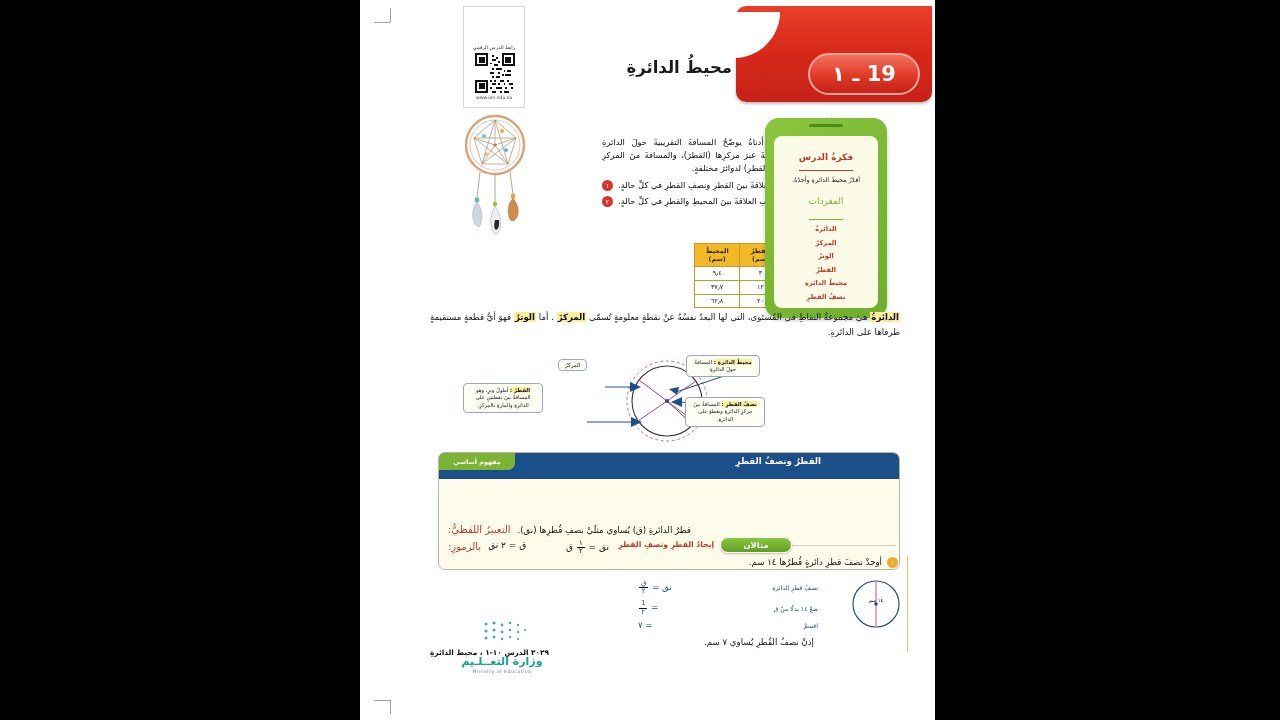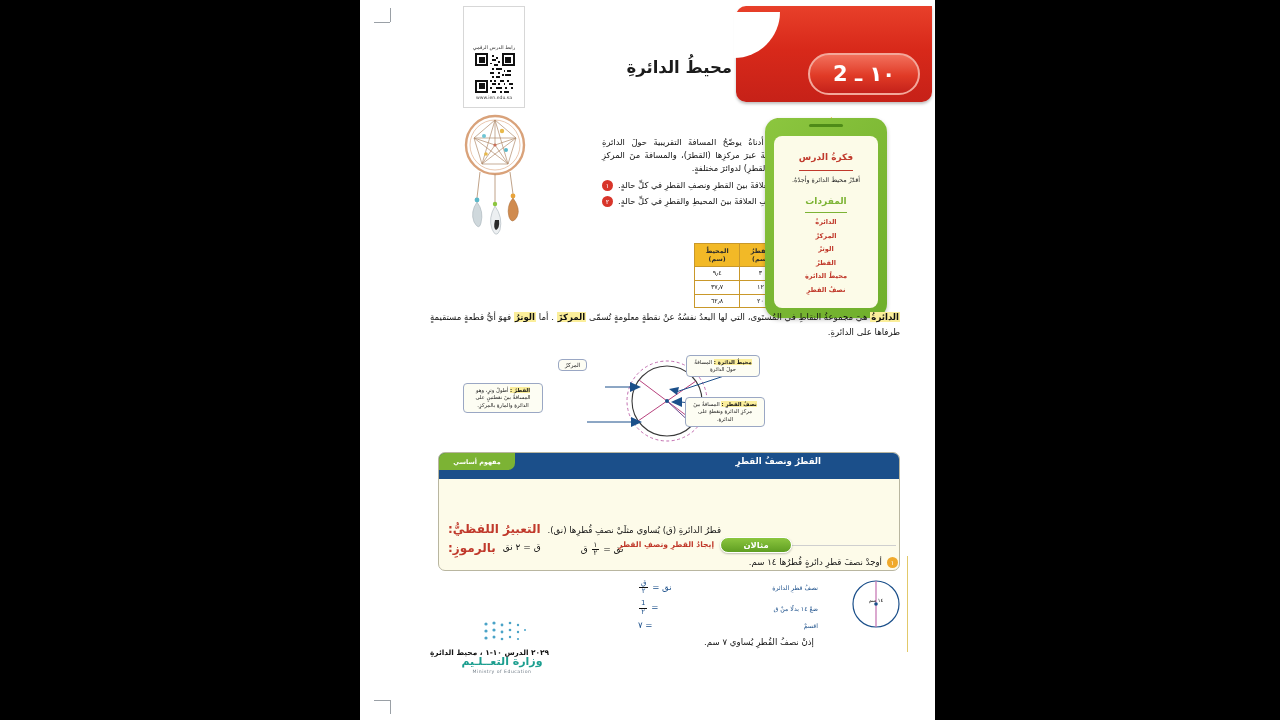--- a/index.html
+++ b/index.html
@@ -92,22 +92,22 @@
     border-radius: 14px; box-shadow: 0 2px 4px rgba(0,0,0,.22);
     padding: 12px 9px 9px;
   }
   .vocab-tab { position: absolute; left: 50%; transform: translateX(-50%);
     top: 6px; width: 34px; height: 3px; background: #4e8b18; border-radius: 2px; }
   .vocab-inner { margin-top: 6px; height: 172px; background: #fcfbe8;
     border-radius: 8px; padding: 9px 7px; text-align: center; }
   .v-h1 { font-size: 9px; font-weight: bold; color: #c0392b;
     border-bottom: 1.2px solid #c0392b; display: inline-block; padding-bottom: 8px; }
   .v-sub { font-size: 6.4px; color: #222; margin-top: 5px; line-height: 1.4; }
-  .v-h2 { font-size: 9px; font-weight: bold; color: #7cb334; margin-top: 11px;
-    border-bottom: 1.2px solid #7cb334; display: inline-block; padding-bottom: 6px; }
+  .v-h2 { font-size: 9px; font-weight: normal; color: #7cb334; margin-top: 11px;
+    border-bottom: 1.2px solid #7cb334; display: inline-block; padding-bottom: 13px; }
   .v-item { font-size: 6.6px; color: #c0392b; font-weight: bold; margin-top: 5.5px; }
 
   
   .defs { position: absolute; right: 10px; top: 310px; width: 470px;
     font-size: 8.6px; line-height: 1.7; color: #111; text-align: justify; }
   .hl { background: #fbee9a; font-weight: bold; padding: 0 1px; }
 
   
   .diagram { position: absolute; right: 20px; top: 355px; width: 445px; height: 92px; }
   .callout { position: absolute; background: #fdfdf3; border: 1px solid #9aa7c4;
@@ -123,21 +123,21 @@
   .kc-bar { height: 26px; background: #1b4f8a; position: relative; }
   .kc-bar .t { position: absolute; right: 78px; top: 2.5px; color: #fff;
     font-size: 8.6px; font-weight: bold; }
   .kc-tag { position: absolute; left: 0; top: 0; height: 17px; width: 76px;
     background: #7cb334; color: #fff; font-size: 6.4px; font-weight: bold;
     display: flex; align-items: center; justify-content: center;
     border-radius: 0 0 7px 0; }
   .kc-body { padding: 6px 9px 8px; }
   .kc-row { display: flex; flex-direction: row-reverse; align-items: baseline;
     gap: 7px; margin-bottom: 5px; }
-  .kc-lab { flex: 0 0 auto; font-size: 12px; color: #c0392b; font-weight: bold; }
+  .kc-lab { flex: 0 0 auto; font-size: 10px; color: #c0392b; font-weight: normal; }
   .kc-txt { font-size: 8.6px; color: #111; margin-top: 40px; }
   .kc-formulas { display: flex; flex-direction: row-reverse; gap: 40px;
     font-size: 9px; color: #111; padding-right: 60px; }
   .frac { display: inline-flex; flex-direction: column; vertical-align: middle;
     text-align: center; font-size: 7px; line-height: 1.05; margin: 0 1px; }
   .frac .num { border-bottom: 1px solid #111; padding: 0 2px; }
 
   
   .ex-badge { position: absolute; right: 118px; top: 537px; width: 72px; height: 16px;
     background: linear-gradient(180deg,#8cc63f,#5f9e22); border: 1.2px solid #fff;
@@ -183,21 +183,21 @@
     <div class="crop v" style="left:30px;top:8px;"></div>
     <div class="crop h" style="left:14px;top:700px;"></div>
     <div class="crop v" style="left:30px;top:700px;"></div>
     <div class="crop h" style="right:14px;top:22px;"></div>
     <div class="crop v" style="right:30px;top:8px;"></div>
 
     <div class="sheet">
 
       <div class="hdr-band">
         <div class="hdr-notch"></div>
-        <div class="lesson-pill">١٠ ـ 2</div>
+        <div class="lesson-pill">19 ـ ١</div>
       </div>
       <div class="hdr-title">محيطُ الدائرةِ</div>
 
       <div class="qr-card">
         <div class="qr-cap">رابط الدرس الرقمي</div>
         <svg class="qr-box" viewBox="0 0 21 21" shape-rendering="crispEdges">
           <rect width="21" height="21" fill="#fff"></rect>
           <g fill="#111">
             <rect x="0" y="0" width="7" height="1"></rect>
               <rect x="0" y="6" width="7" height="1"></rect>

